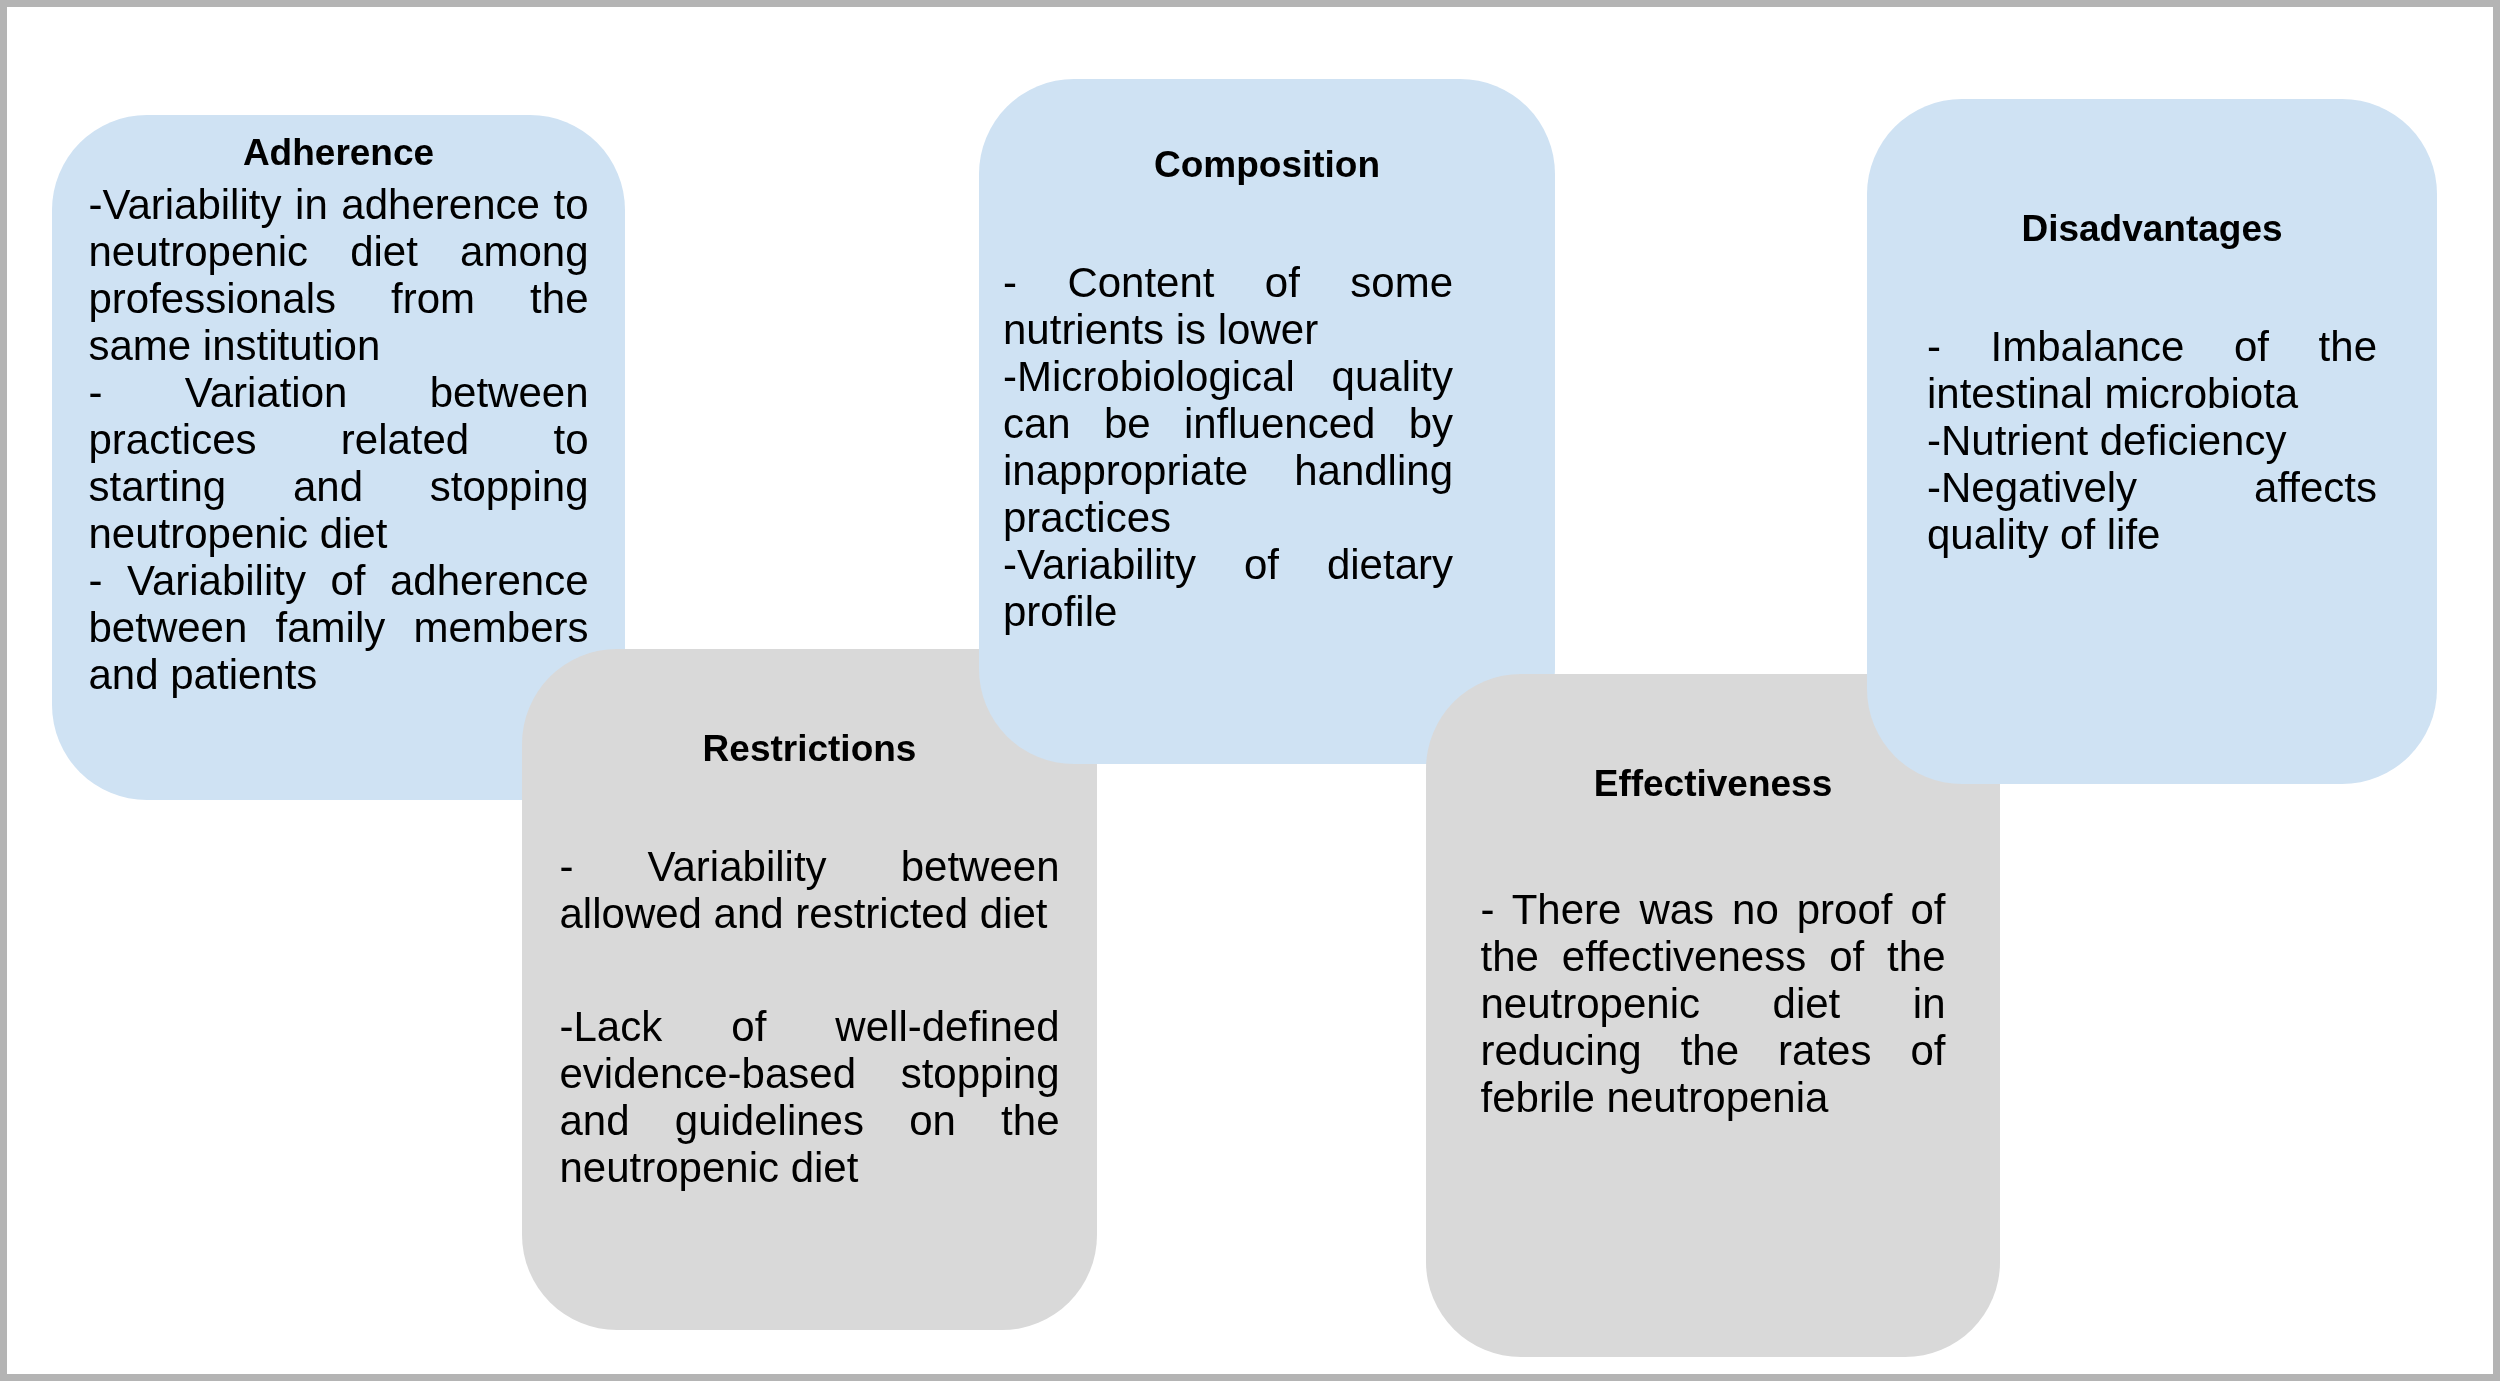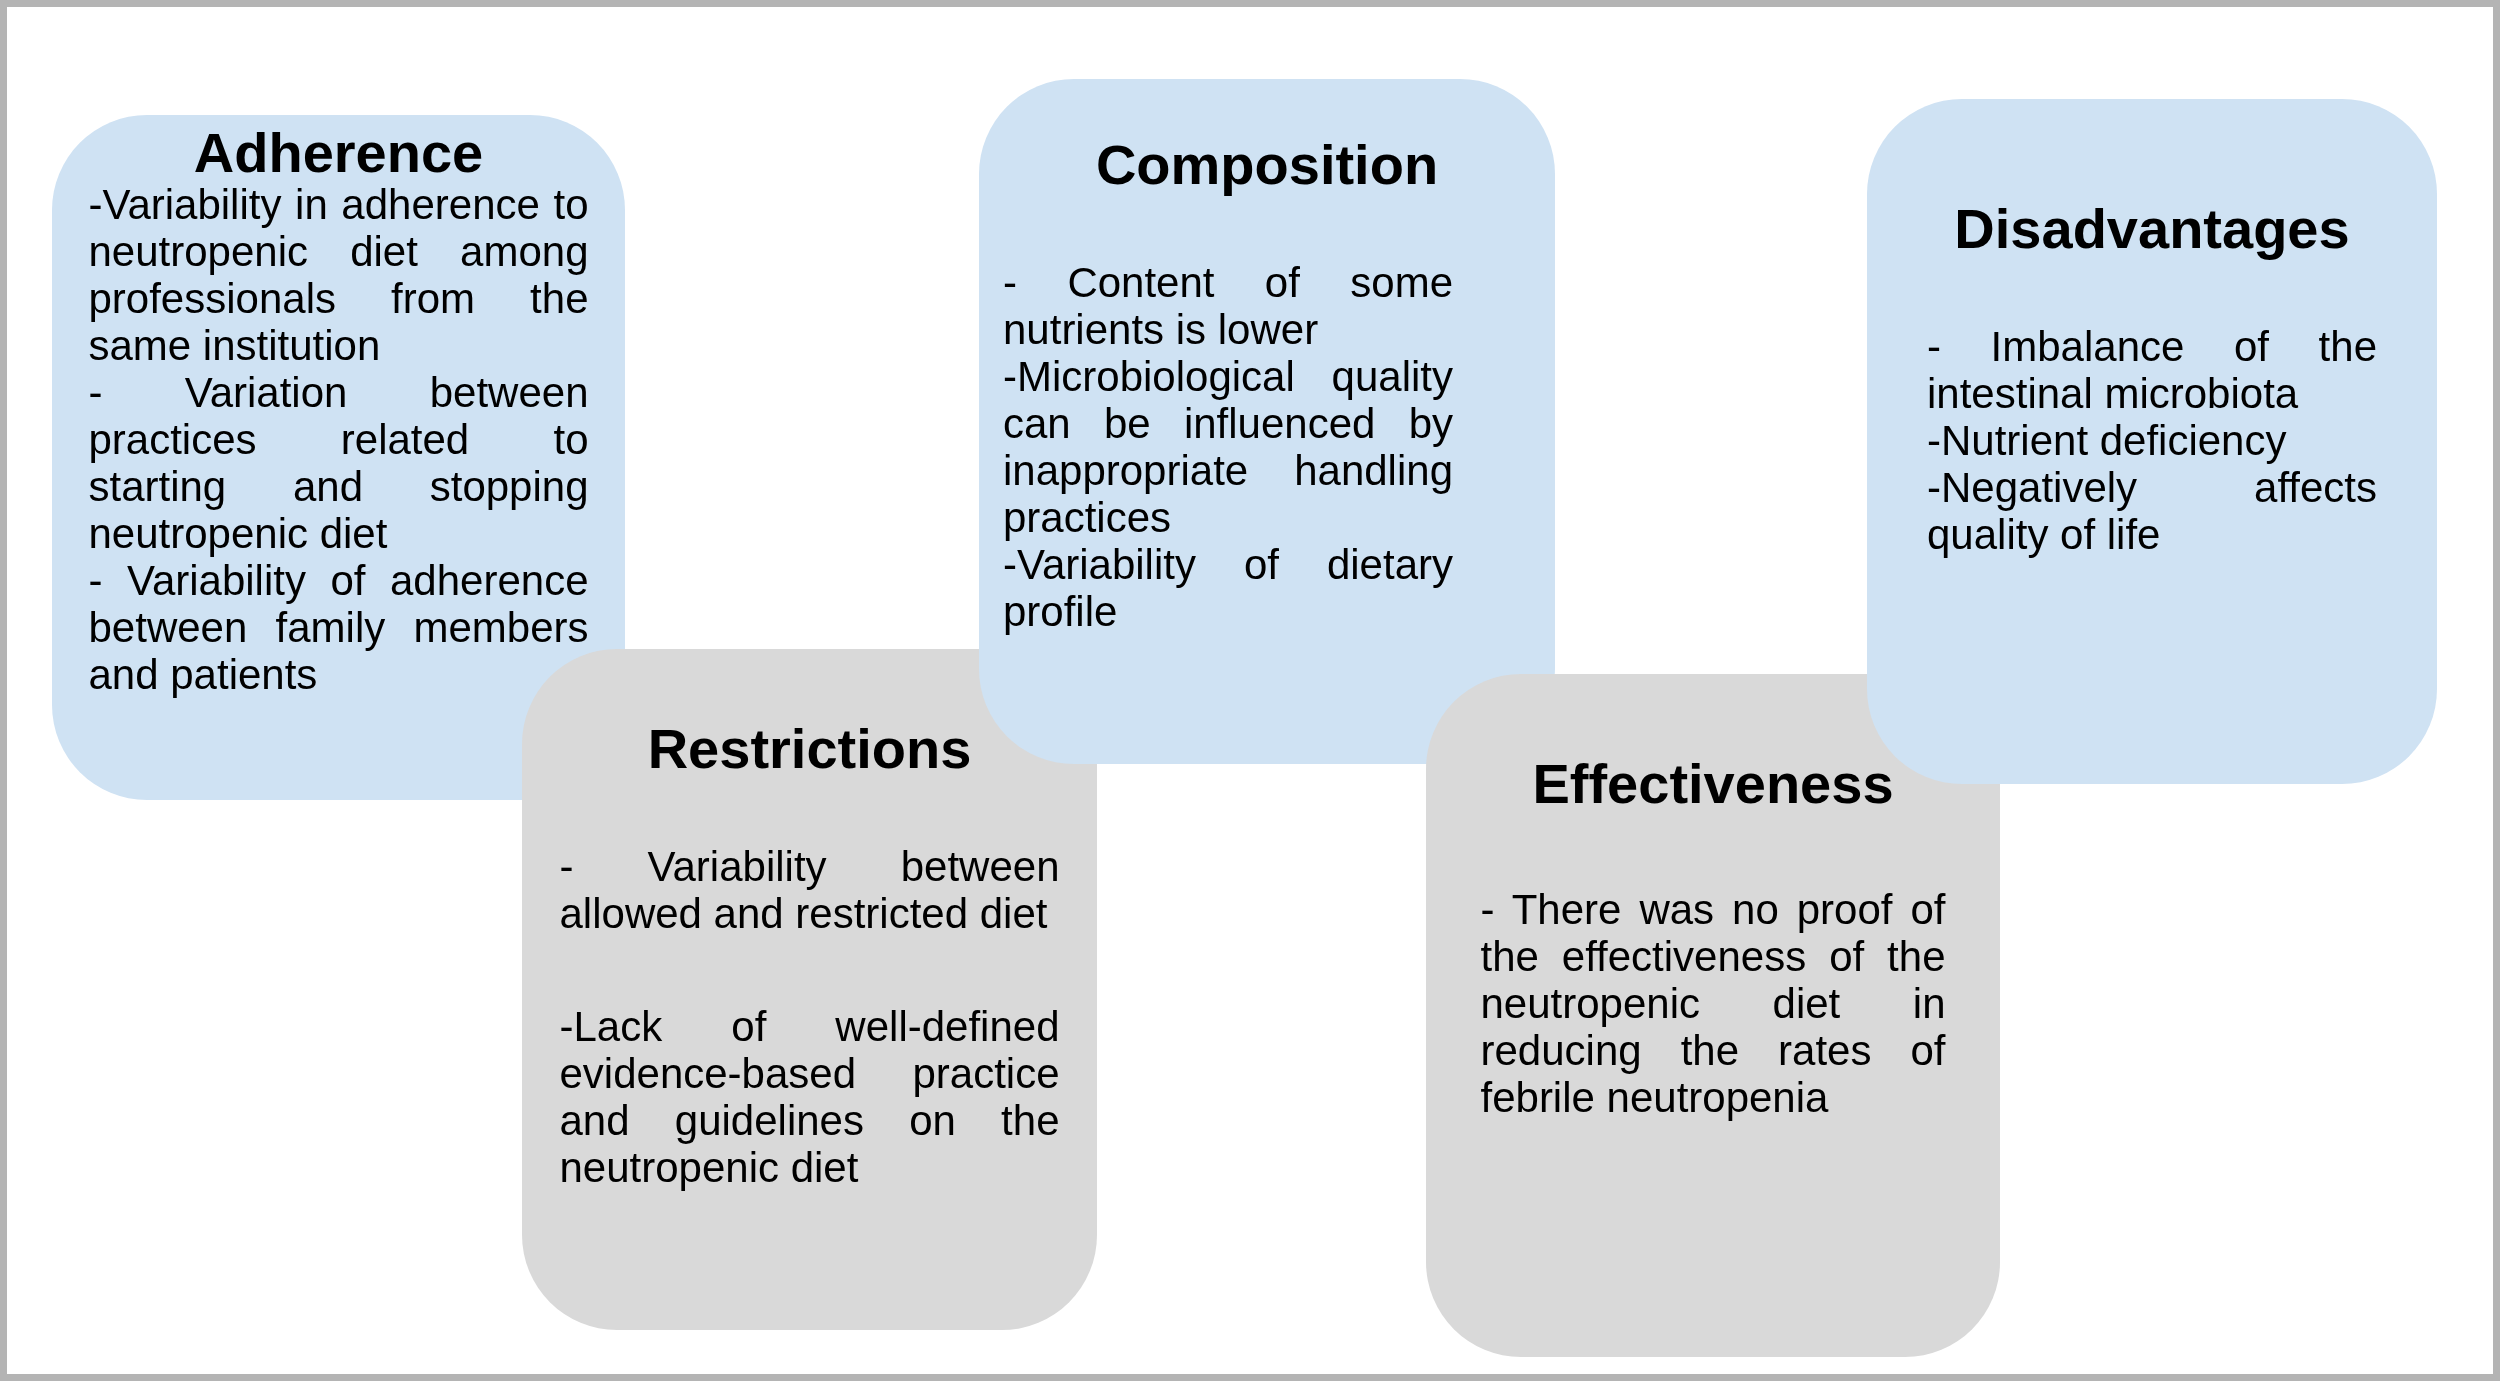--- a/index.html
+++ b/index.html
@@ -21,21 +21,21 @@
   .card {
     position: absolute;
     box-sizing: border-box;
     border-radius: 95px;
   }
   .card.blue { background: var(--blue, #cfe2f3); }
   .card.gray { background: var(--gray, #d9d9d9); }
 
   .card-title {
     margin: 0;
-    font-size: 56px;
+    font-size: 37px;
     line-height: 48px;
     font-weight: bold;
     text-align: center;
   }
   .card-body { margin: 0 auto; }
   .bullet {
     margin: 0;
     font-size: 42px;
     line-height: 47px;
     text-align: justify;
@@ -89,21 +89,21 @@
       <p class="bullet">-Variability in adherence to neutropenic diet among professionals from the same institution</p>
       <p class="bullet">- Variation between practices related to starting and stopping neutropenic diet</p>
       <p class="bullet">- Variability of adherence between family members and patients</p>
     </div>
   </section>
 
   <section class="card gray restrictions">
     <h3 class="card-title">Restrictions</h3>
     <div class="card-body">
       <p class="bullet">- Variability between allowed and restricted diet</p>
-      <p class="bullet">-Lack of well-defined evidence-based practice and guidelines on the neutropenic diet</p>
+      <p class="bullet">-Lack of well-defined evidence-based stopping and guidelines on the neutropenic diet</p>
     </div>
   </section>
 
   <section class="card blue composition">
     <h3 class="card-title">Composition</h3>
     <div class="card-body">
       <p class="bullet">- Content of some nutrients is lower</p>
       <p class="bullet">-Microbiological quality can be influenced by inappropriate handling practices</p>
       <p class="bullet">-Variability of dietary profile</p>
     </div>

